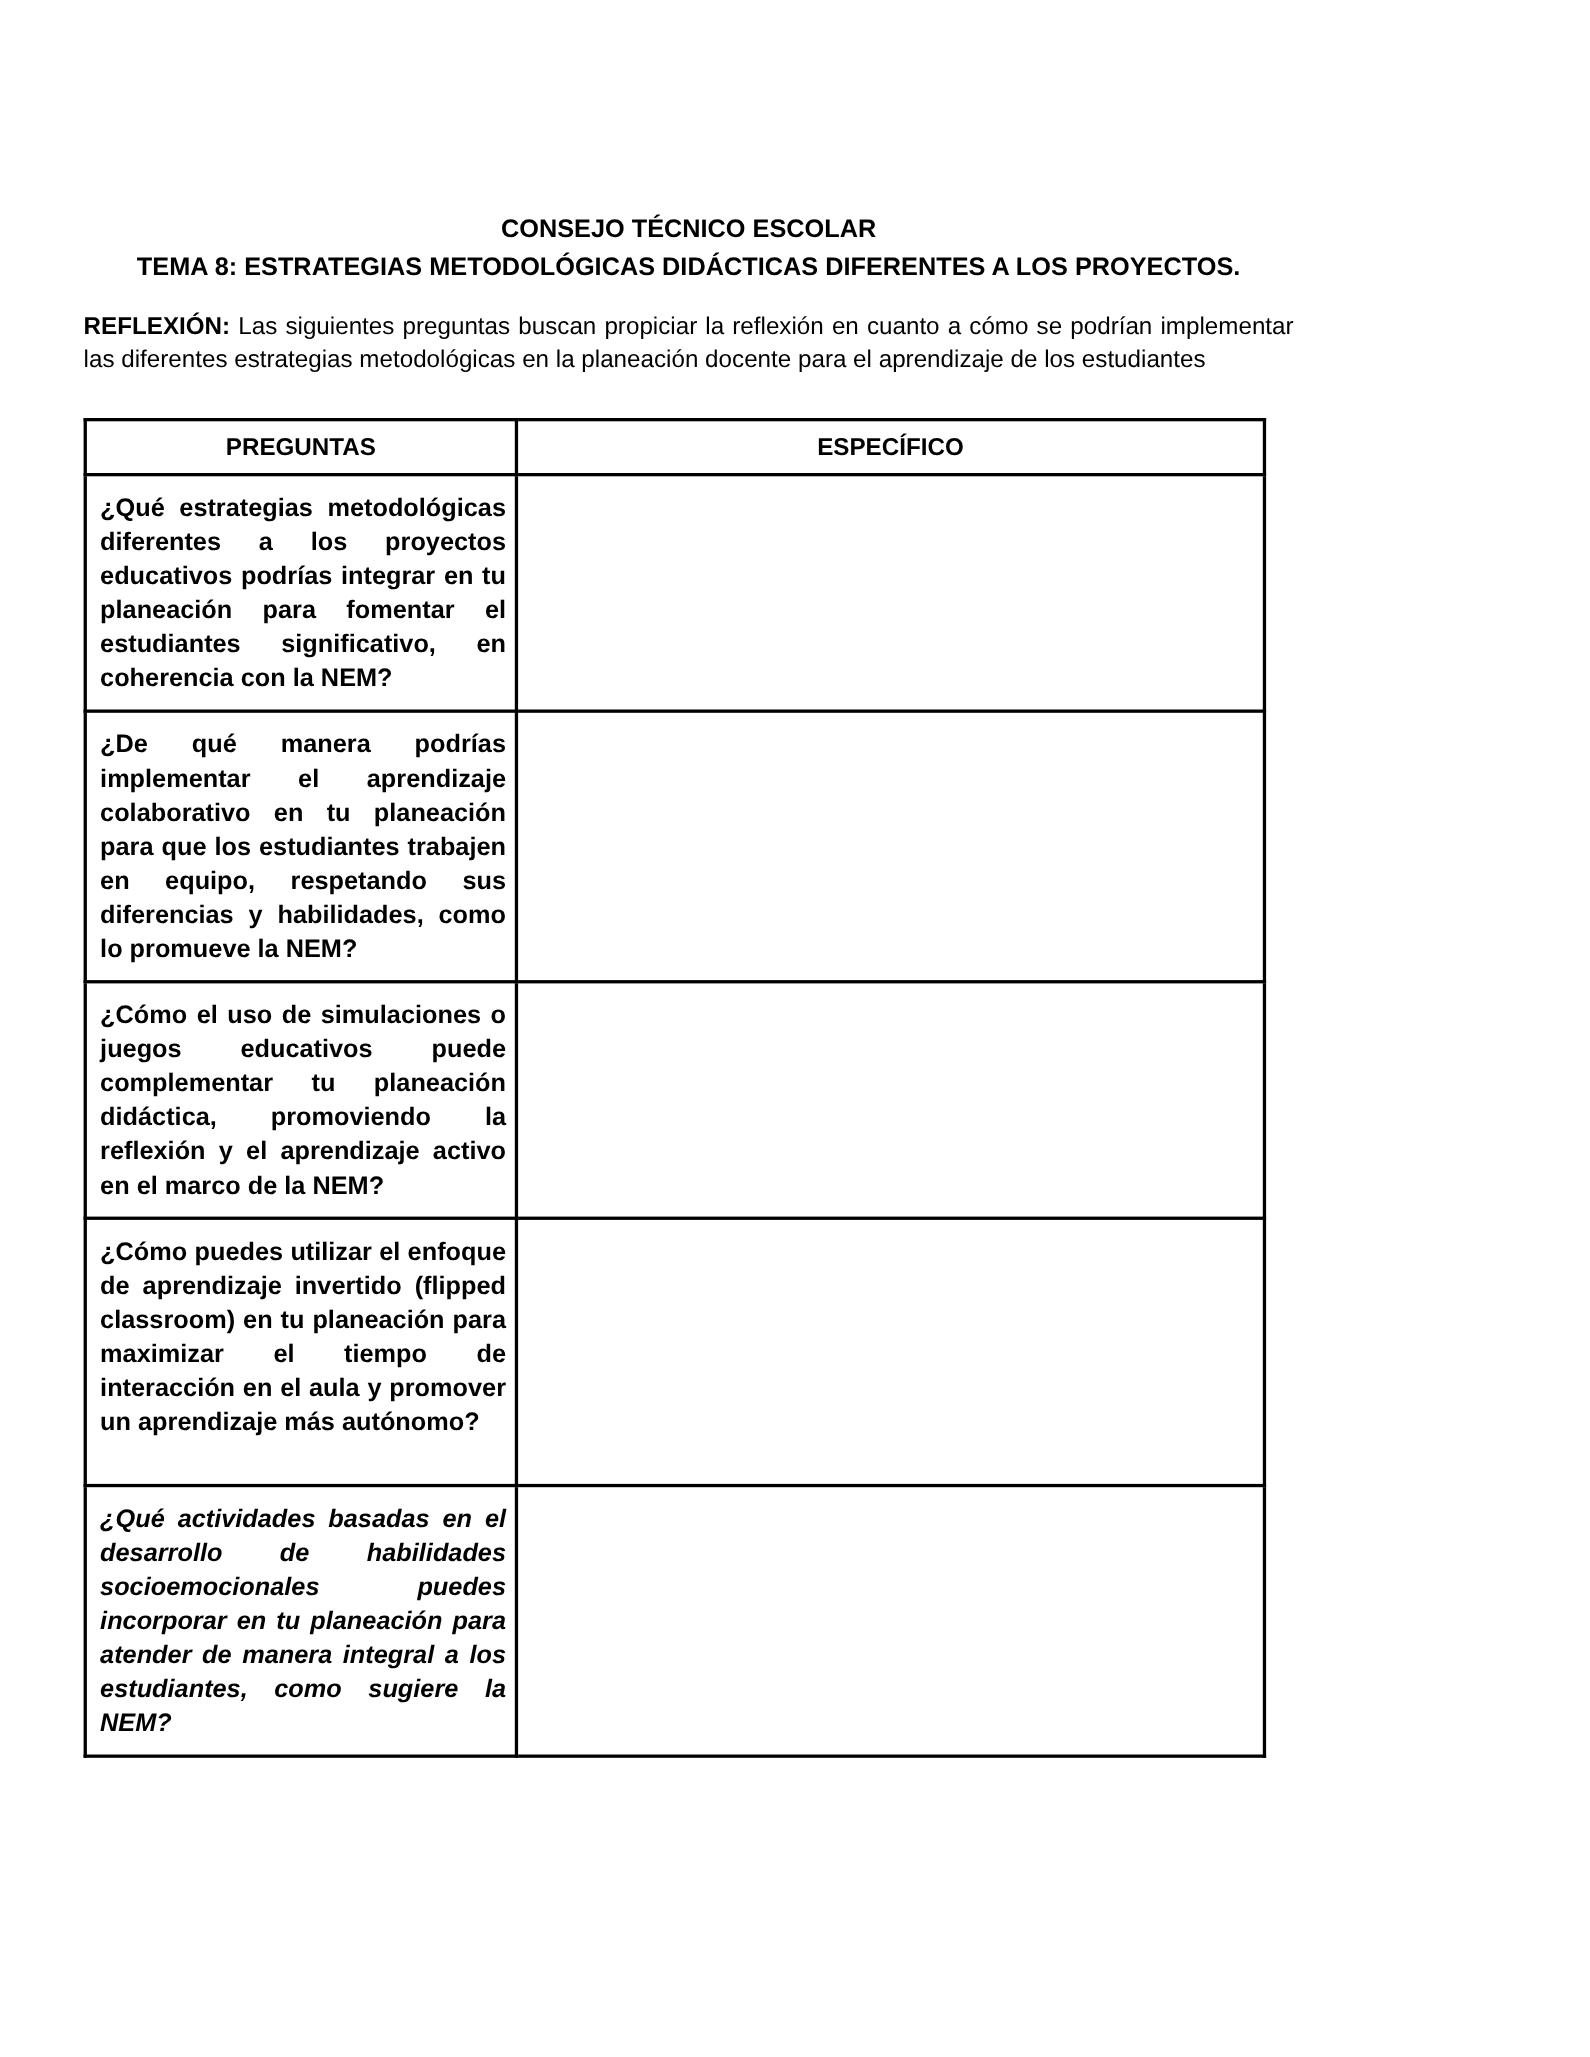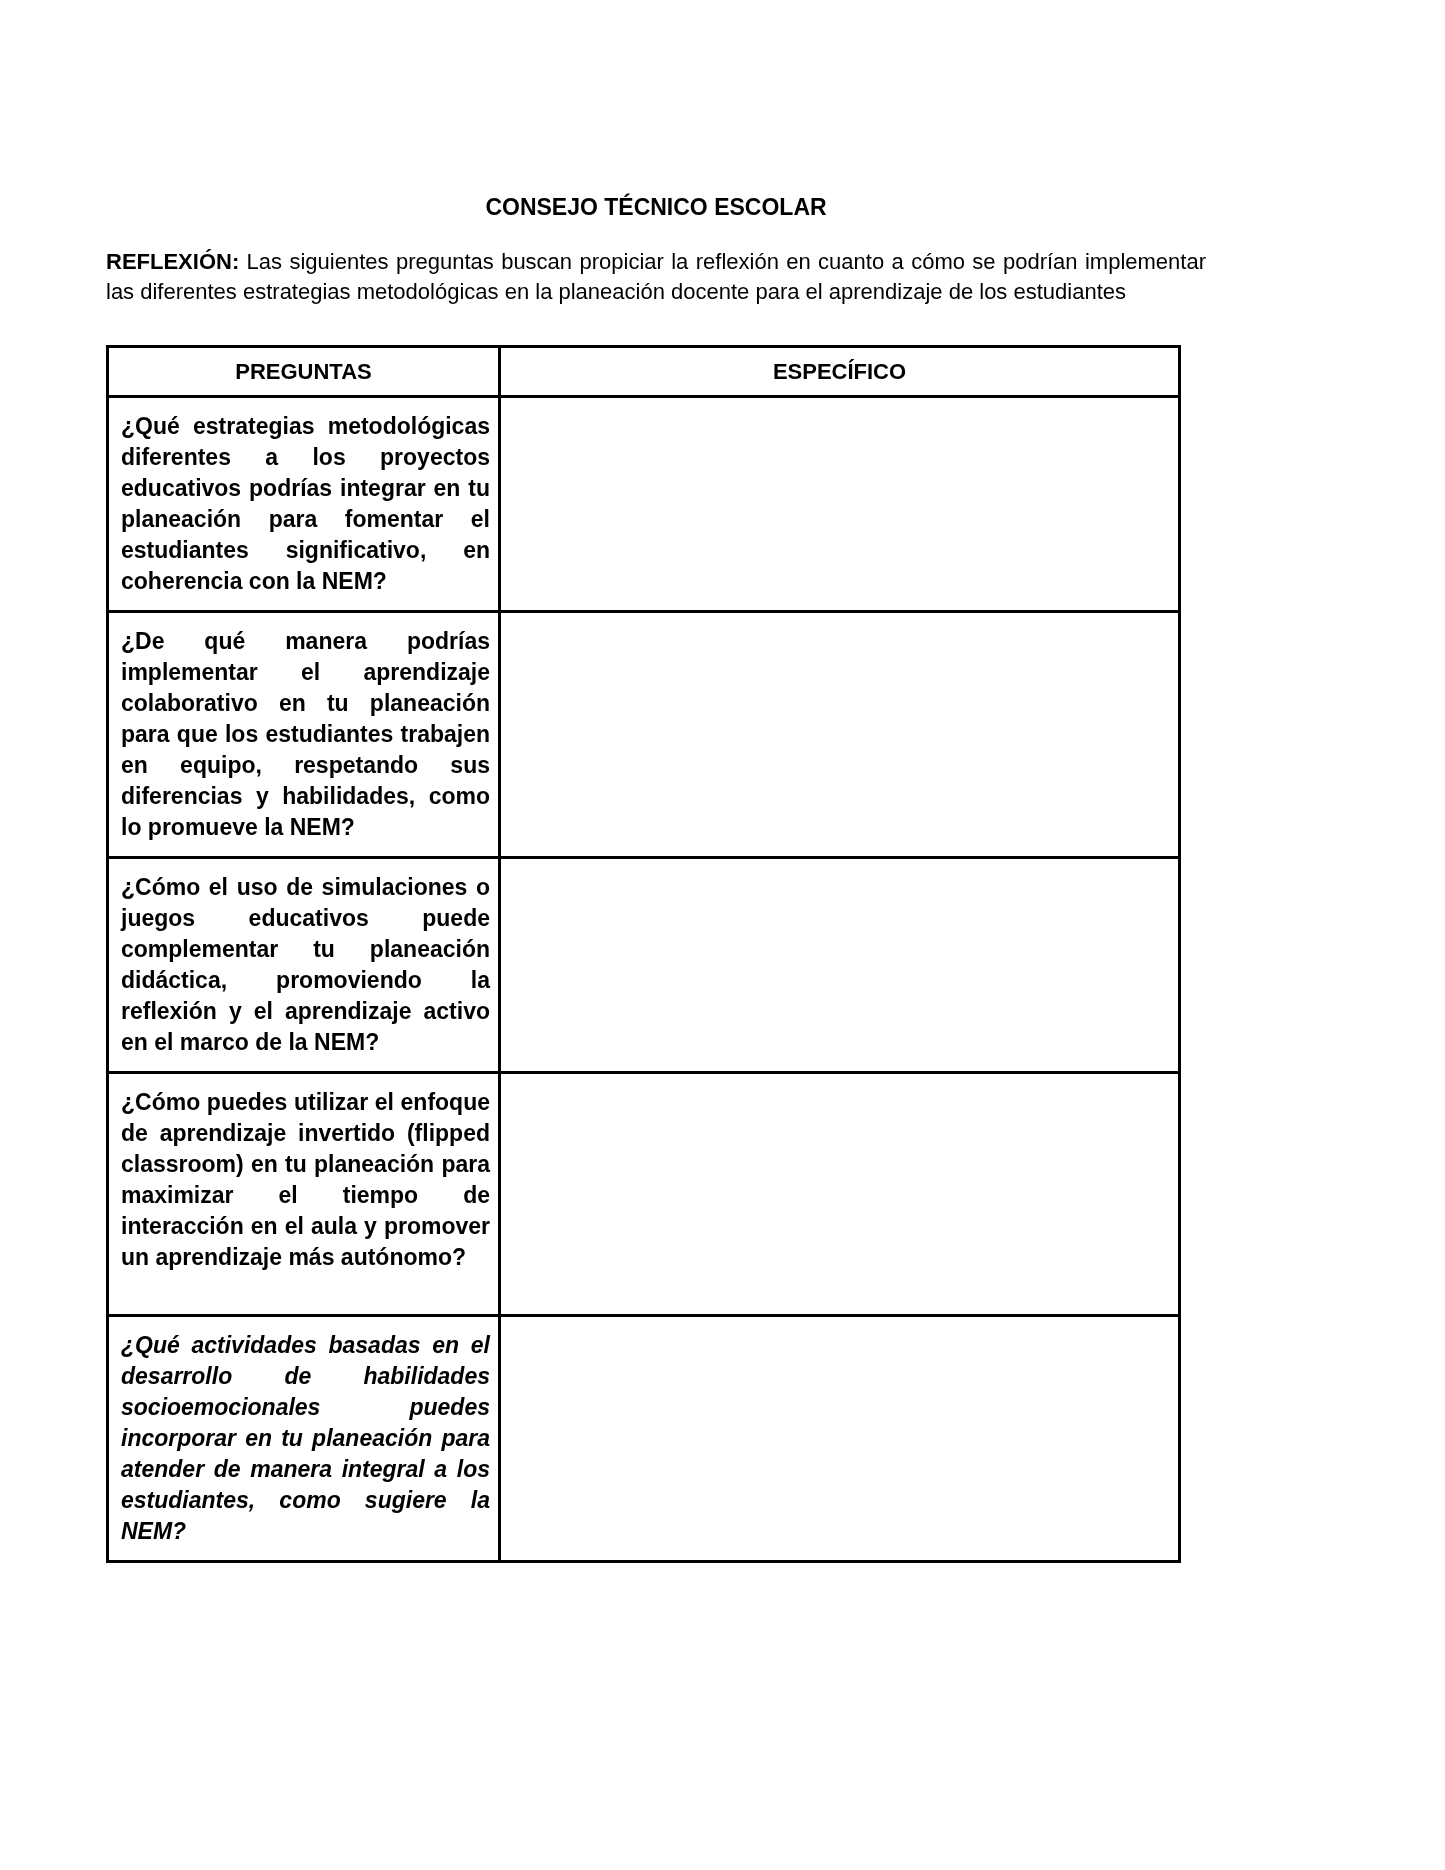--- a/index.html
+++ b/index.html
@@ -9,21 +9,21 @@
   }
   .page {
     position: relative;
     width: 1445px;
     height: 1870px;
     background: #ffffff;
     color: #000000;
     font-family: "Liberation Sans", sans-serif;
     overflow: hidden;
     box-sizing: border-box;
-    padding: 190px 0 0 106px;
+    padding: 190px 0 0 76px;
   }
   .content {
     width: 1100px;
   }
   .doc-title {
     text-align: center;
     font-weight: bold;
     font-size: 23px;
     line-height: 35px;
   }
@@ -75,20 +75,21 @@
   tr.hr-r5 { height: 240px; font-style: italic; }
 </style>
 </head>
 <body>
 
 <div class="page">
   <div class="content">
 
     <div class="doc-title">
       <div>CONSEJO TÉCNICO ESCOLAR</div>
+      <div>TEMA 8: ESTRATEGIAS METODOLÓGICAS DIDÁCTICAS DIFERENTES A LOS PROYECTOS.</div>
     </div>
 
 
     <p class="para justified"><span class="lead">REFLEXIÓN:</span><span> Las siguientes preguntas buscan propiciar la reflexión en cuanto a cómo se podrían implementar las diferentes estrategias metodológicas en la planeación docente para el aprendizaje de los estudiantes</span></p>
 
     <table class="qa">
       <colgroup>
         <col style="width:392px">
         <col style="width:680px">
       </colgroup>

